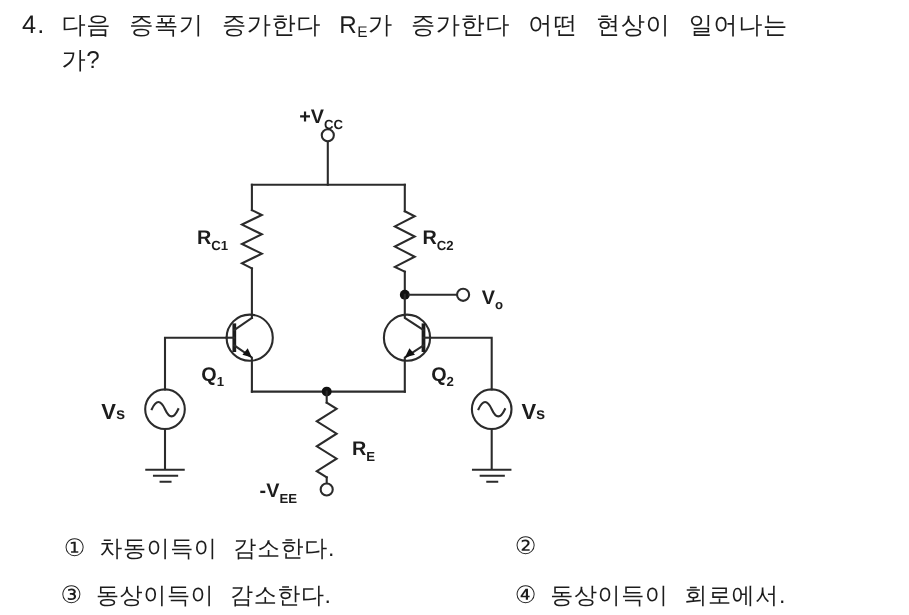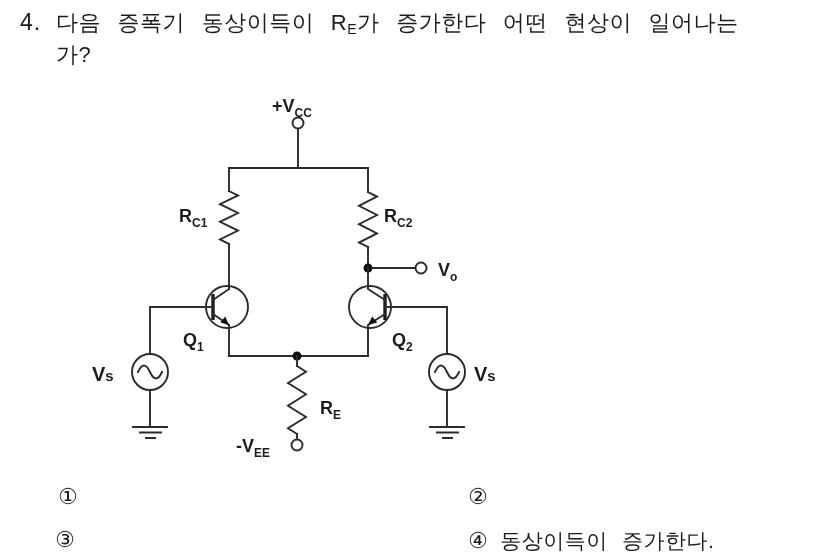--- a/index.html
+++ b/index.html
@@ -114,21 +114,21 @@
   .opt-2 { left: 468px; top: 484px; }
   .opt-3 { left: 55px;  top: 527px; }
   .opt-4 { left: 468px; top: 527px; }
 </style>
 </head>
 <body>
 
 <div class="page">
 
   <div class="q-number">4.</div>
-  <div class="q-line1"><span>다음 증폭기 동상이득이 R</span><span class="sub-inline">E</span><span>가 증가한다 어떤 현상이 일어나는</span></div>
+  <div class="q-line1"><span>다음 증폭기 증가한다 R</span><span class="sub-inline">E</span><span>가 증가한다 어떤 현상이 일어나는</span></div>
   <div class="q-line2">가?</div>
 
   <svg class="circuit" width="826" height="559" viewBox="0 0 826 559" xmlns="http://www.w3.org/2000/svg">
 
     <circle class="terminal" cx="298" cy="123" r="5.5"></circle>
     <path class="wire" d="M 298,129 L 298,168"></path>
 
     <path class="wire" d="M 229,168 L 368,168"></path>
 
     <path class="wire" d="M 229,168 L 229,191"></path>
@@ -183,25 +183,27 @@
     <text class="lbl" x="183" y="346"><tspan>Q</tspan><tspan class="sub" dy="5">1</tspan></text>
     <text class="lbl" x="392" y="346"><tspan>Q</tspan><tspan class="sub" dy="5">2</tspan></text>
     <text class="lbl-vs" x="92" y="381"><tspan>V</tspan><tspan class="sub">s</tspan></text>
     <text class="lbl-vs" x="474" y="381"><tspan>V</tspan><tspan class="sub">s</tspan></text>
     <text class="lbl" x="320" y="414"><tspan>R</tspan><tspan class="sub" dy="5">E</tspan></text>
     <text class="lbl" x="236" y="452"><tspan>-V</tspan><tspan class="sub" dy="5">EE</tspan></text>
   </svg>
 
   <div class="option opt-1">
     <span class="opt-num">①</span>
+    <span class="opt-text">차동이득이 감소한다.</span>
   </div>
   <div class="option opt-2">
     <span class="opt-num">②</span>
   </div>
   <div class="option opt-3">
     <span class="opt-num">③</span>
+    <span class="opt-text">동상이득이 감소한다.</span>
   </div>
   <div class="option opt-4">
     <span class="opt-num">④</span>
-    <span class="opt-text">동상이득이 증가한다.</span>
+    <span class="opt-text">동상이득이 회로에서.</span>
   </div>
 
 </div>
 
 </body></html>

